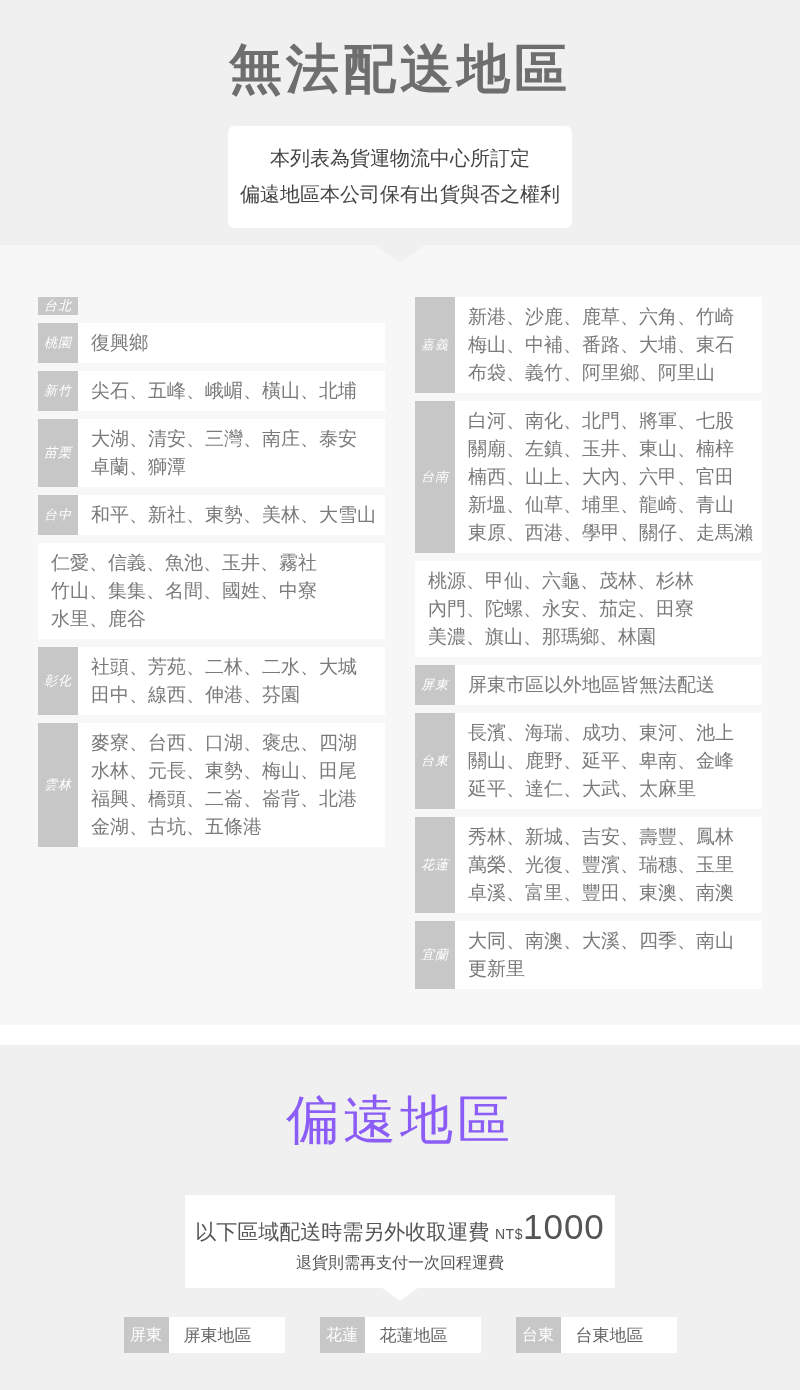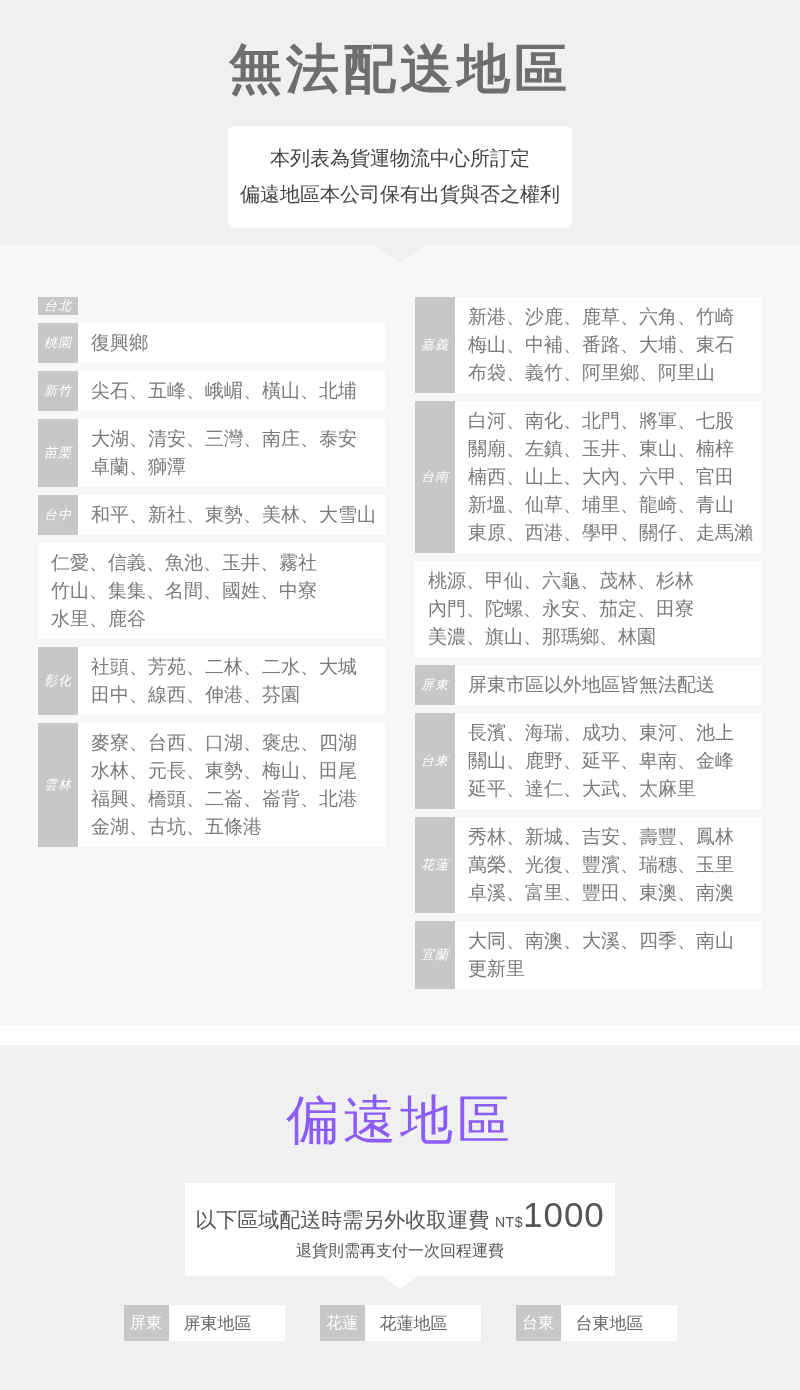--- a/index.html
+++ b/index.html
@@ -48,21 +48,21 @@
 
   .gap-white { height:20px; background:#fff; }
 
   
   .remote { background:#f0f0f1; height:377px; text-align:center; position:relative; }
   .remote h2 {
     padding-top:40px; font-size:53px; font-weight:400;
     color:#8b5cf6; letter-spacing:4px;
   }
   .fee-box {
-    width:430px; margin:26px auto 0; background:#fff;
+    width:430px; margin:38px auto 0; background:#fff;
     padding:12px 0 14px; position:relative; color:#555;text-align:center;
   }
   .fee-line1 { font-size:21px; }
   .fee-cur { font-size:14px; letter-spacing:.5px; }
   .fee-amt { font-size:35px; font-weight:300; letter-spacing:1px; }
   .fee-line2 { font-size:16px; margin-top:6px; }
   .fee-box .tri-down {
     bottom:-13px;
     border-left:18px solid transparent; border-right:18px solid transparent;
     border-top:13px solid #fff;

